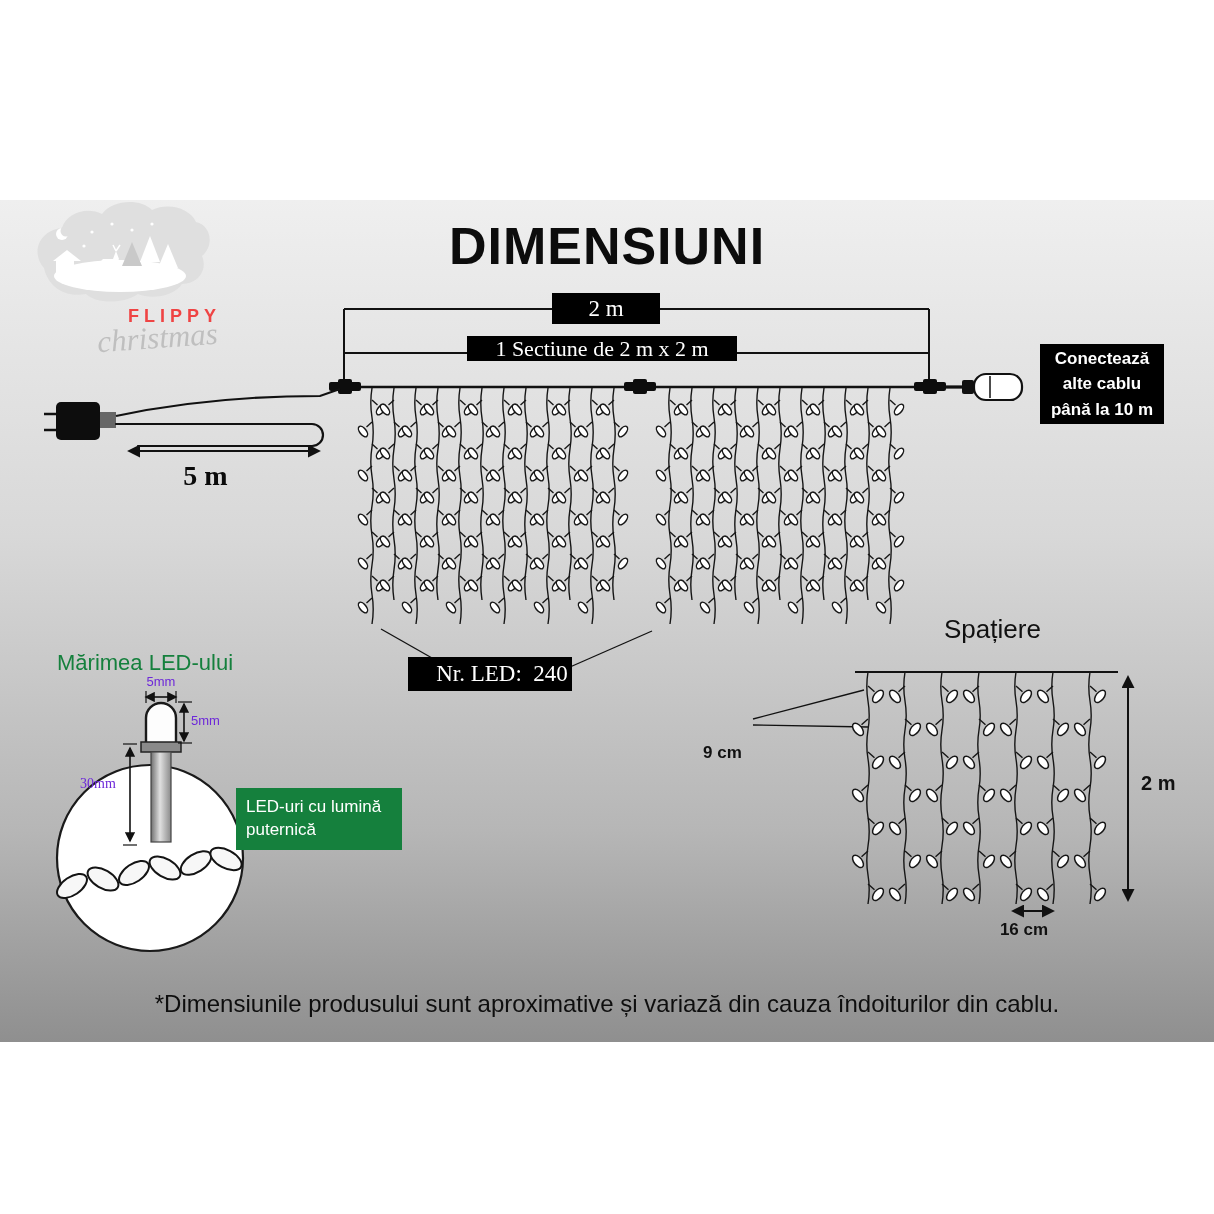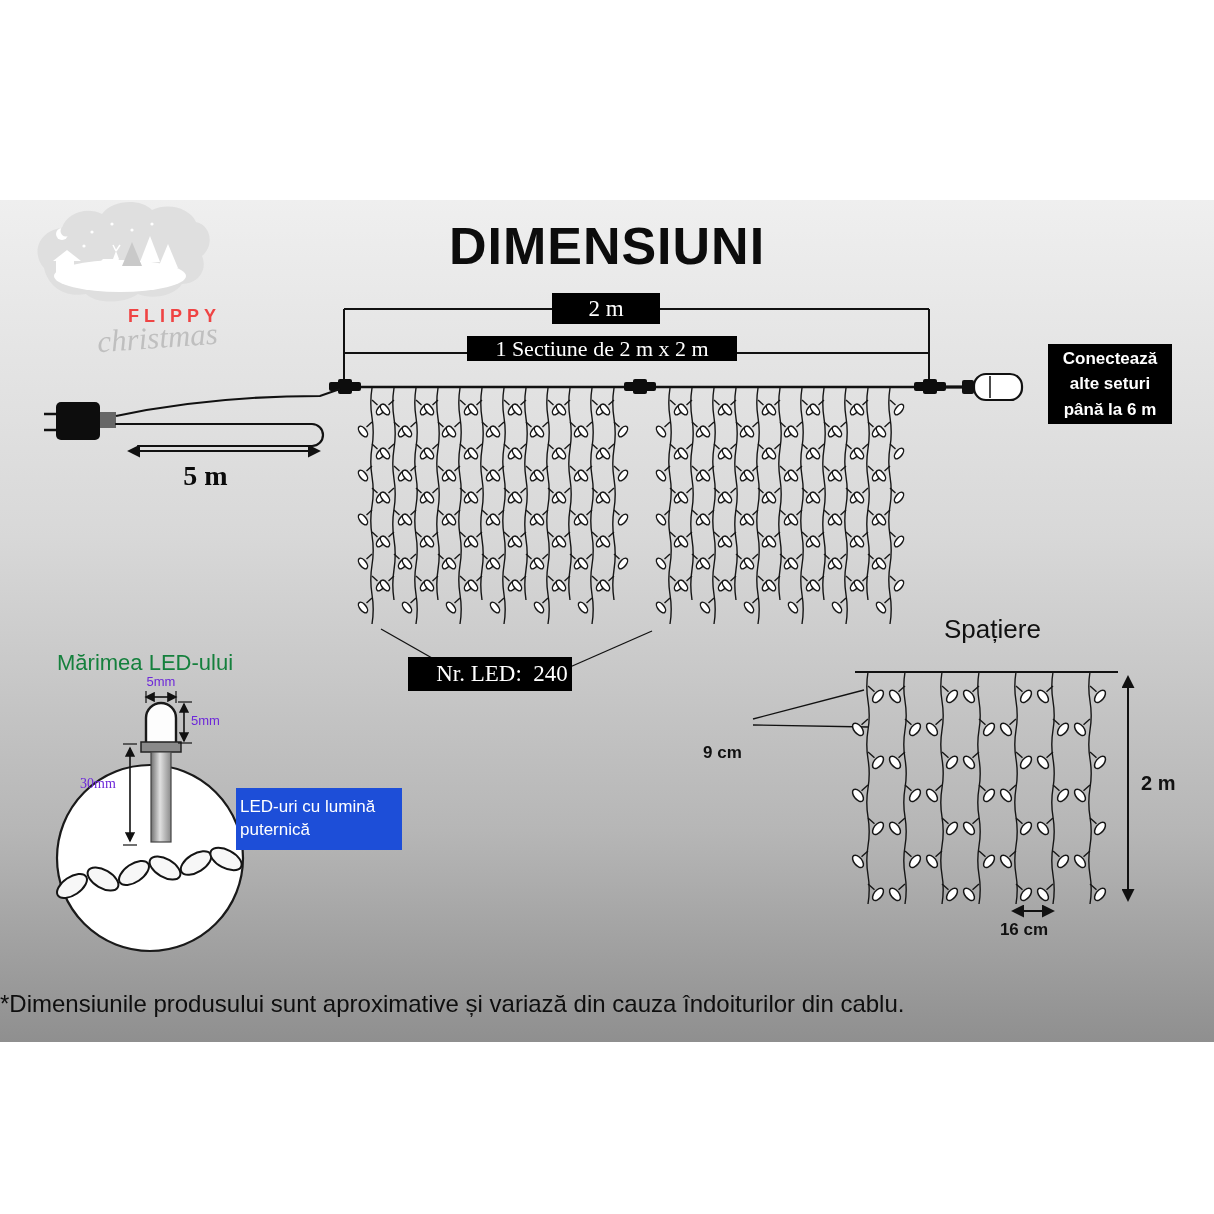--- a/index.html
+++ b/index.html
@@ -5,23 +5,23 @@
   html,body{margin:0;padding:0;background:#ffffff;}
   .stage{position:relative;width:1214px;height:1214px;background:#ffffff;overflow:hidden;
          font-family:"Liberation Sans",sans-serif;color:#111;}
   .abs{position:absolute;}
   .gray-band{position:absolute;left:0;top:200px;width:1214px;height:842px;
              background:linear-gradient(180deg,#efefef 0%,#d8d8d8 40%,#b6b6b6 75%,#8f8f8f 100%);}
   svg.art{position:absolute;left:0;top:0;width:1214px;height:1214px;}
   .blackbox{background:#000;color:#fff;display:flex;align-items:center;justify-content:center;box-sizing:border-box;}
   .serif{font-family:"Liberation Serif",serif;}
   .title{font-size:52px;font-weight:600;letter-spacing:1px;color:#0c0c0c;text-align:center;}
-  .disclaimer{font-size:24px;color:#0e0e0e;text-align:left;}
+  .disclaimer{font-size:24px;color:#0e0e0e;text-align:center;}
   .conn-box{flex-direction:column;font-weight:bold;font-size:17px;line-height:1.5;text-align:center;}
-  .note-box{display:block;font-size:17px;line-height:1.35;padding:8px 4px;background:#1d4ed8;color:#fff;box-sizing:border-box;}
+  .note-box{display:block;font-size:17px;line-height:1.35;padding:8px 10px;background:#15803d;color:#fff;box-sizing:border-box;}
   .small-dim{font-size:13px;color:#6d28d9;}
   .bold{font-weight:bold;}
 </style>
 </head>
 <body>
 
 <div class="stage">
 
   <div class="gray-band"></div>
 
@@ -768,24 +768,24 @@
   </svg>
 
   <div class="abs title" style="left:0;top:216px;width:1214px;">DIMENSIUNI</div>
 
   <div class="abs" style="left:128px;top:306px;width:86px;text-align:center;font-size:18px;letter-spacing:5px;color:#ef4444;font-weight:bold;">FLIPPY</div>
   <div class="abs serif" style="left:70px;top:320px;width:175px;text-align:center;font-style:italic;font-size:31px;color:#bfbfbf;transform:rotate(-4deg);">christmas</div>
 
   <div class="abs blackbox serif" style="left:552px;top:293px;width:108px;height:31px;font-size:23px;">2 m</div>
   <div class="abs blackbox serif" style="left:467px;top:336px;width:270px;height:25px;font-size:22px;">1 Sectiune de 2 m x 2 m</div>
 
-  <div class="abs blackbox conn-box" style="left:1040px;top:344px;width:124px;height:80px;margin-left:8px;">
+  <div class="abs blackbox conn-box" style="left:1040px;top:344px;width:124px;height:80px;">
     <span>Conectează</span>
-    <span>alte seturi</span>
-    <span>până la 6 m</span>
+    <span>alte cablu</span>
+    <span>până la 10 m</span>
   </div>
 
   <div class="abs serif bold" style="left:158px;top:460px;width:95px;text-align:center;font-size:28px;color:#0b0b0b;">5 m</div>
 
   <div class="abs blackbox serif" style="left:408px;top:657px;width:164px;height:34px;font-size:23px;white-space:pre;padding-left:24px;">Nr. LED:  240</div>
 
   <div class="abs" style="left:57px;top:650px;font-size:22px;color:#15803d;">Mărimea LED-ului</div>
   <div class="abs small-dim" style="left:134px;top:674px;width:54px;text-align:center;">5mm</div>
   <div class="abs small-dim" style="left:191px;top:713px;">5mm</div>
   <div class="abs small-dim" style="left:80px;top:776px;font-size:14px;font-family:Liberation Serif, serif;">30mm</div>

